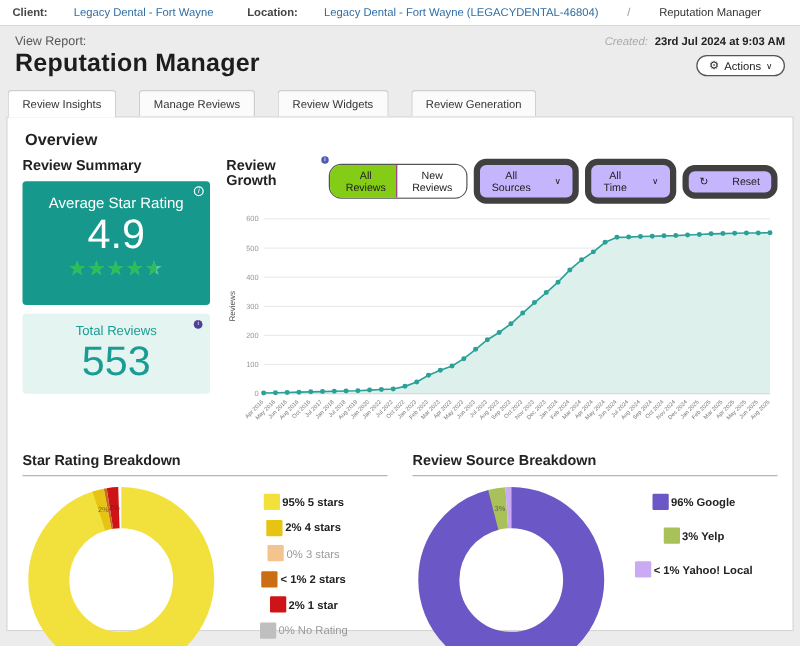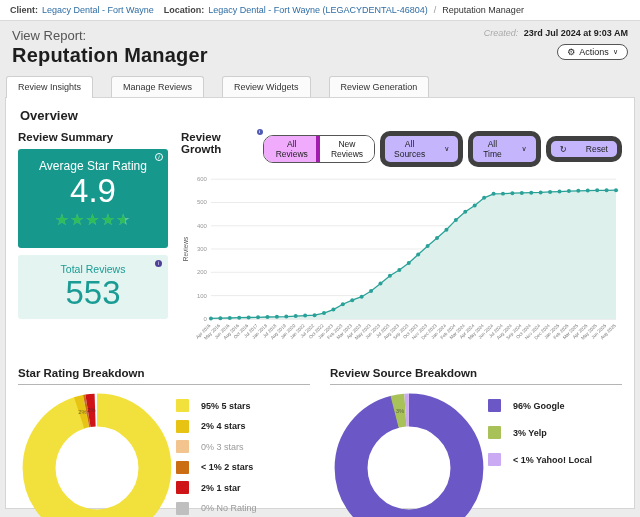--- a/index.html
+++ b/index.html
@@ -11,34 +11,34 @@
     overflow: hidden;
   }
   
   .topbar {
     background: #fff;
     border-bottom: 1px solid #d9d9d9;
     padding: 5px 10px;
     font-size: 9px;
     display: flex;
     align-items: center;
-    gap: 4px;
+    gap: 21px;
     white-space: nowrap;
   }
   .topbar .lbl { font-weight: bold; color: #444; }
   .topbar a { color: #2e6da4; text-decoration: none; }
   .topbar .sep { color: #999; margin: 0 2px; }
   
   .header {
     padding: 7px 12px 0 12px;
     display: flex;
     justify-content: space-between;
     align-items: flex-start;
   }
-  .view-report { font-size: 13px; color: #555; }
+  .view-report { font-size: 10px; color: #555; }
   .page-title { font-size: 20px; font-weight: bold; color: #1d1d1d; letter-spacing: .2px; margin-top: 1px; }
   .header-right { text-align: right; font-size: 9px; }
   .meta-line { margin-bottom: 2px; }
   .meta-lbl { color: #aaa; font-style: italic; margin-right: 3px; }
   .meta-val { color: #222; font-weight: bold; }
   .actions-btn {
     display: inline-flex; align-items: center; gap: 4px;
     border: 1px solid #555; border-radius: 10px;
     background: #fff; padding: 2px 9px;
     font-size: 9px; color: #222; cursor: pointer; margin-top: 4px;
@@ -109,39 +109,39 @@
   .sup-dot {
     position: absolute; top: -2px; right: 0;
     width: 6px; height: 6px; background: #4f5bb5; border-radius: 50%;
     font-size: 4px; line-height: 6px; text-align: center; color: #fff; cursor: pointer;
   }
   .controls { display: flex; gap: 5px; align-items: center; }
   .seg { display: flex; border: 1px solid #555; border-radius: 10px; overflow: hidden; }
   .seg button {
     font-family: inherit; font-size: 8.5px; padding: 3px 8px; border: none; cursor: pointer; background: #fff; color: #222;
   }
-  .seg button.on { background: #f0abfc; border-right: 4px solid #a21caf; padding-left: 12px; }
+  .seg button.on { background: #84cc16; border-right: 1px solid #a21caf; padding-left: 12px; }
   .pill {
     font-family: inherit; display: inline-flex; align-items: center; gap: 19px;
     border: 5px solid #404040; border-radius: 10px; background: #c4b5fd;
     font-size: 8.5px; color: #222; padding: 3px 9px; cursor: pointer;
   }
   .chev { font-size: 7px; }
   #growth-chart { width: 100%; height: 186px; display: block; margin-top: 4px; }
   
   .break-row { display: flex; gap: 20px; margin-top: 10px; }
   .break-half { flex: 1; min-width: 0; }
   .break-h {
     font-size: 11.5px; font-weight: bold; color: #222;
     border-bottom: 1px solid #b5b5b5; padding-bottom: 5px; margin-bottom: 4px;
   }
   .break-body { display: flex; align-items: flex-start; }
   .donut { width: 158px; height: 158px; flex: none; }
   .legend { flex: 1; padding-top: 10px; }
-  .legend-row { display: flex; align-items: center; gap: 12px; margin-bottom: 7.5px; }
+  .legend-row { display: flex; align-items: center; gap: 2px; margin-bottom: 7.5px; justify-content: center; }
   .legend-row .sw { width: 13px; height: 13px; border-radius: 1px; flex: none; }
   .legend-row .lab { font-size: 9px; color: #9a9a9a; }
   .legend-row .lab.b { color: #222; font-weight: bold; }
   .legend2 .legend-row { margin-bottom: 14px; }
 </style>
 </head>
 <body>
 
 <div class="topbar">
   <span class="lbl">Client:</span>

